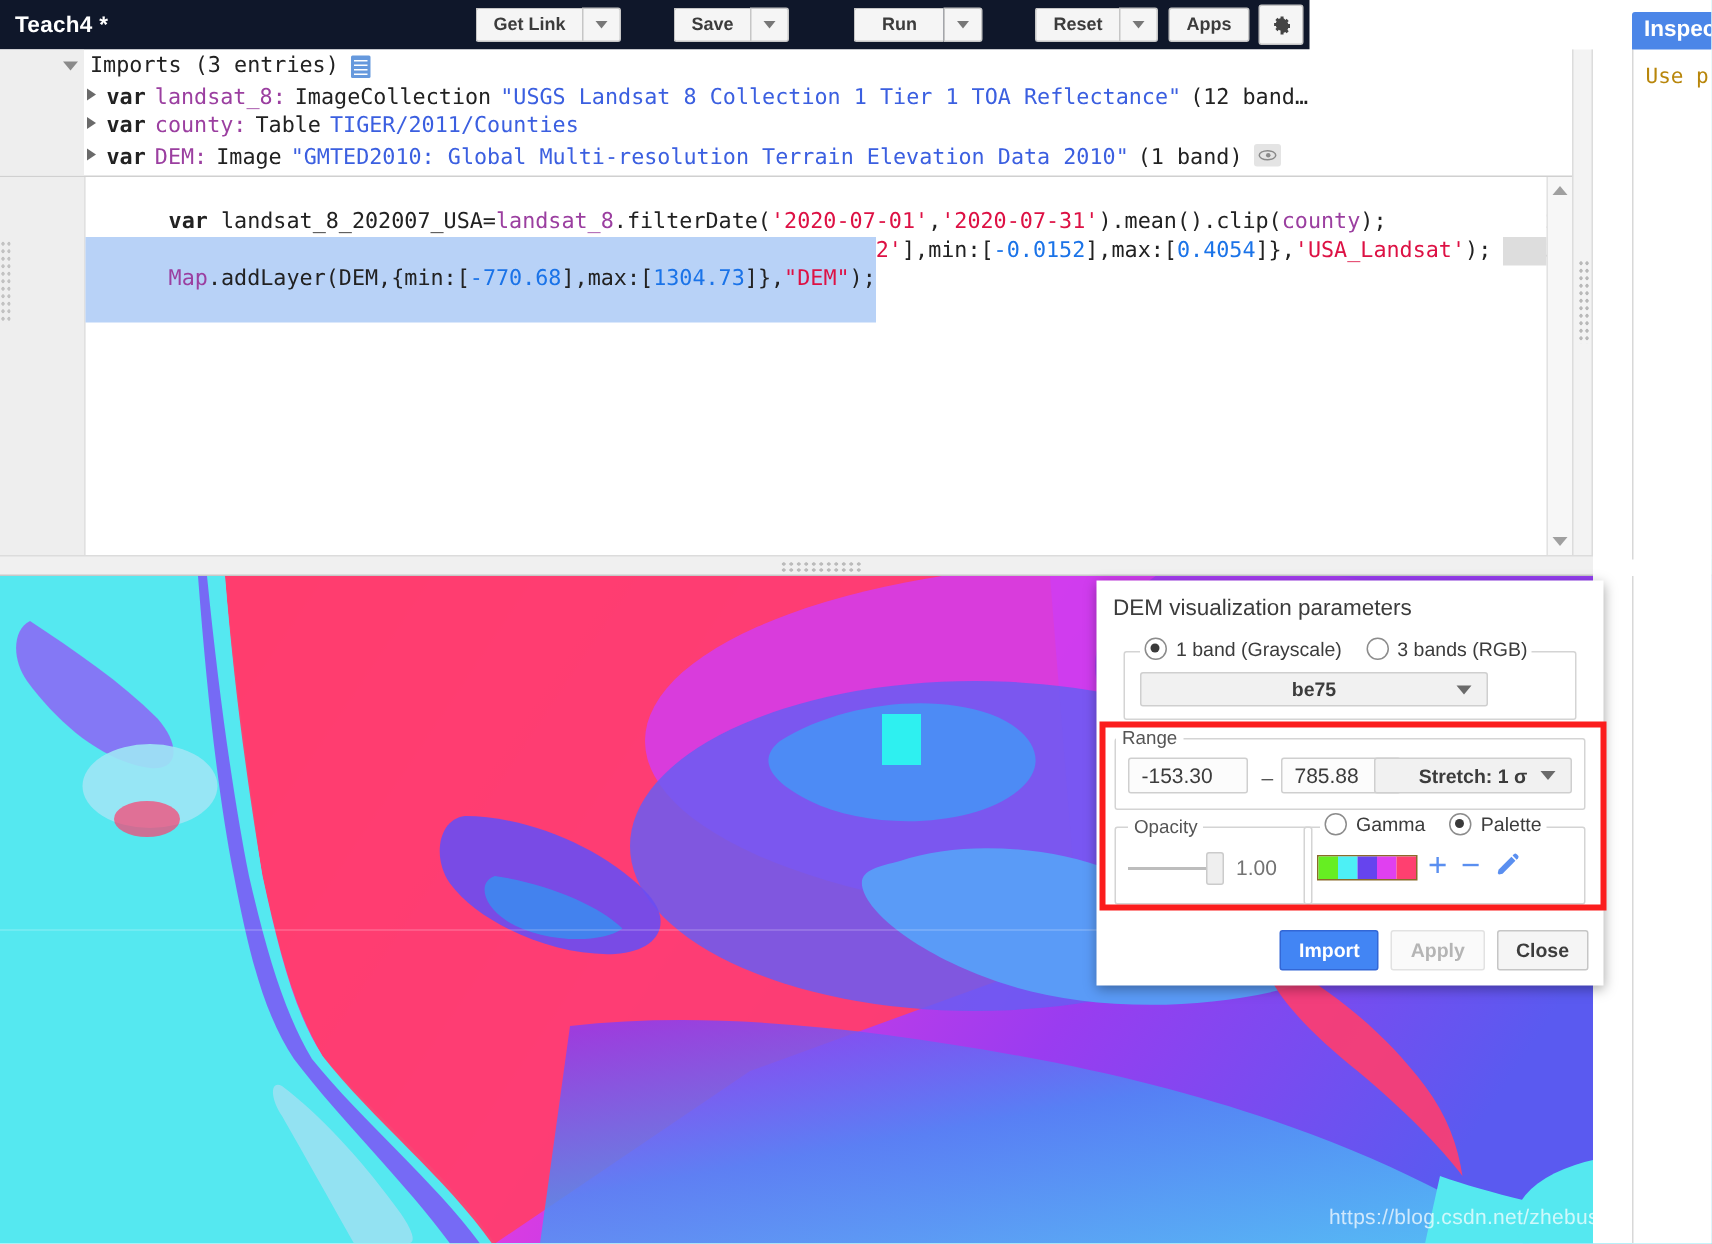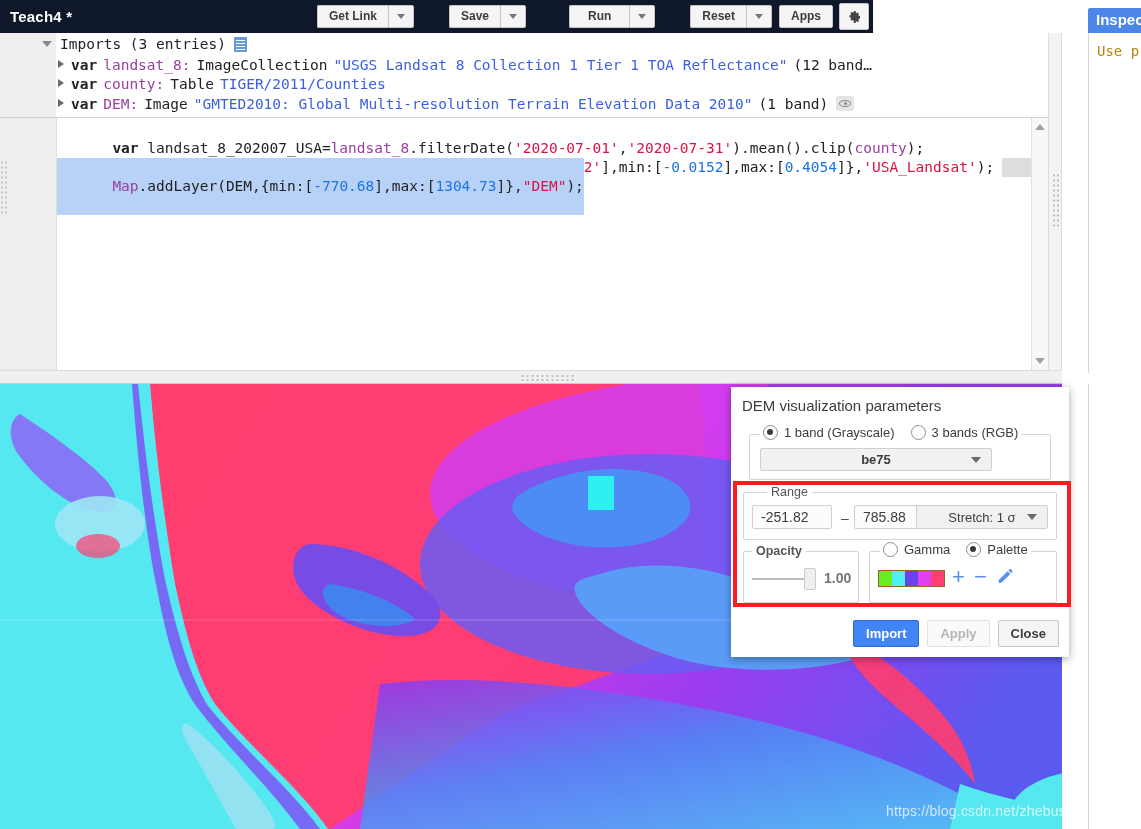--- a/index.html
+++ b/index.html
@@ -542,27 +542,27 @@
     position: absolute;
     left: 172px; top: 12px;
     width: 132px; height: 24px;
     background: #f1f1f1;
     border: 1px solid #cfcfcf;
     border-radius: 2px;
     box-sizing: border-box;
     display: flex;
     align-items: center;
     justify-content: center;
-    font-weight: normal;
+    font-weight: bold;
     font-size: 13px;
     color: #3c3c3c;
     cursor: pointer;
   }
 
-  .opacityset { left: 12px; top: 164px; width: 116px; height: 52px; font-weight: bold; }
+  .opacityset { left: 12px; top: 164px; width: 132px; height: 52px; }
   .slider-track {
     position: absolute;
     left: 8px; top: 26px;
     width: 58px; height: 2px;
     background: #bdbdbd;
   }
   .slider-thumb {
     position: absolute;
     left: 60px; top: 16px;
     width: 12px; height: 22px;
@@ -882,22 +882,22 @@
         <span class="radio"></span>
         <span class="radio-label" style="margin-right:0;">3 bands (RGB)</span>
       </div>
       <div class="select-box">
         <span>be75</span>
         <span class="select-caret"></span>
       </div>
     </div>
 
     <div class="fieldset rangeset">
-      <span class="legend" style="left:23px;">Range</span>
-      <div class="tinput" style="left:8px; width:80px;">-251.82</div>
+      <span class="legend" style="left:0;">Range</span>
+      <div class="tinput" style="left:8px; width:80px;">-153.30</div>
       <span class="range-dash">–</span>
       <div class="tinput" style="left:110px; width:80px;">785.88</div>
       <div class="stretch-btn">
         <span>Stretch: 1 σ</span>
         <span class="select-caret"></span>
       </div>
     </div>
 
     <div class="fieldset opacityset">
       <span class="legend" style="left:8px;">Opacity</span>

